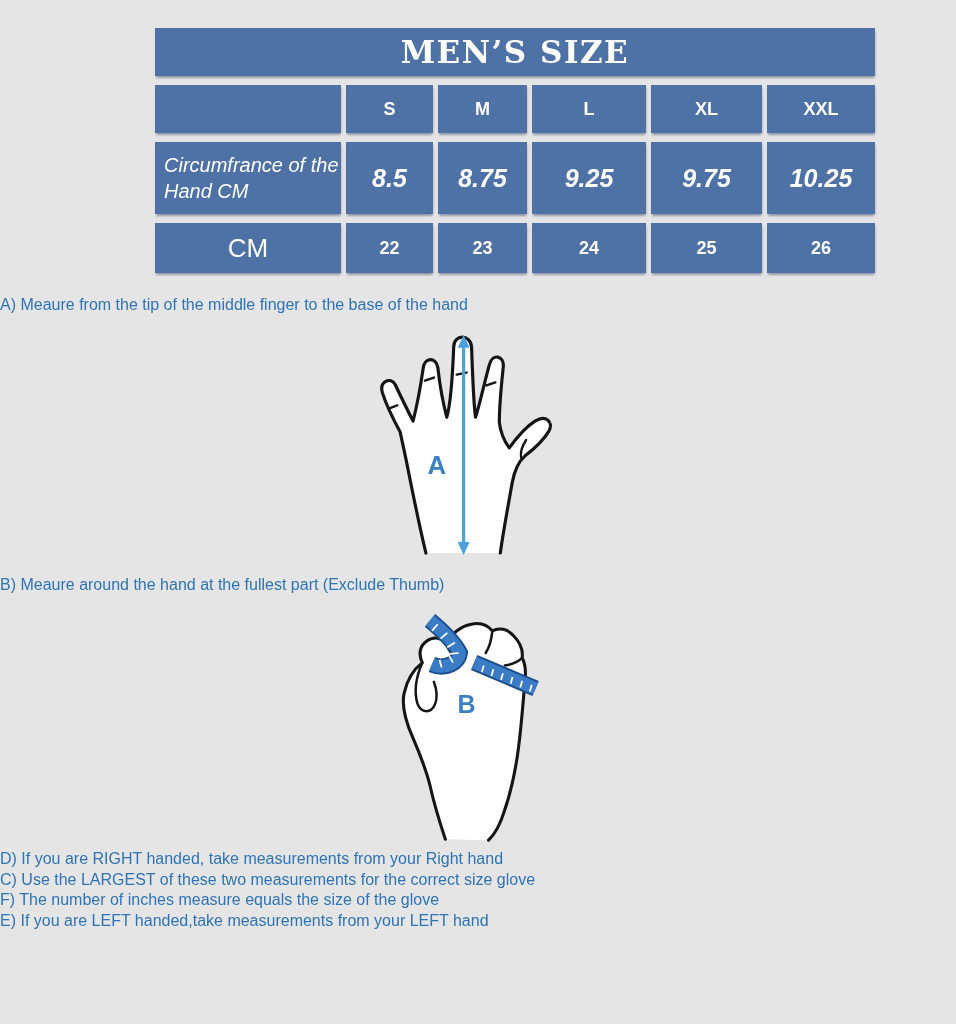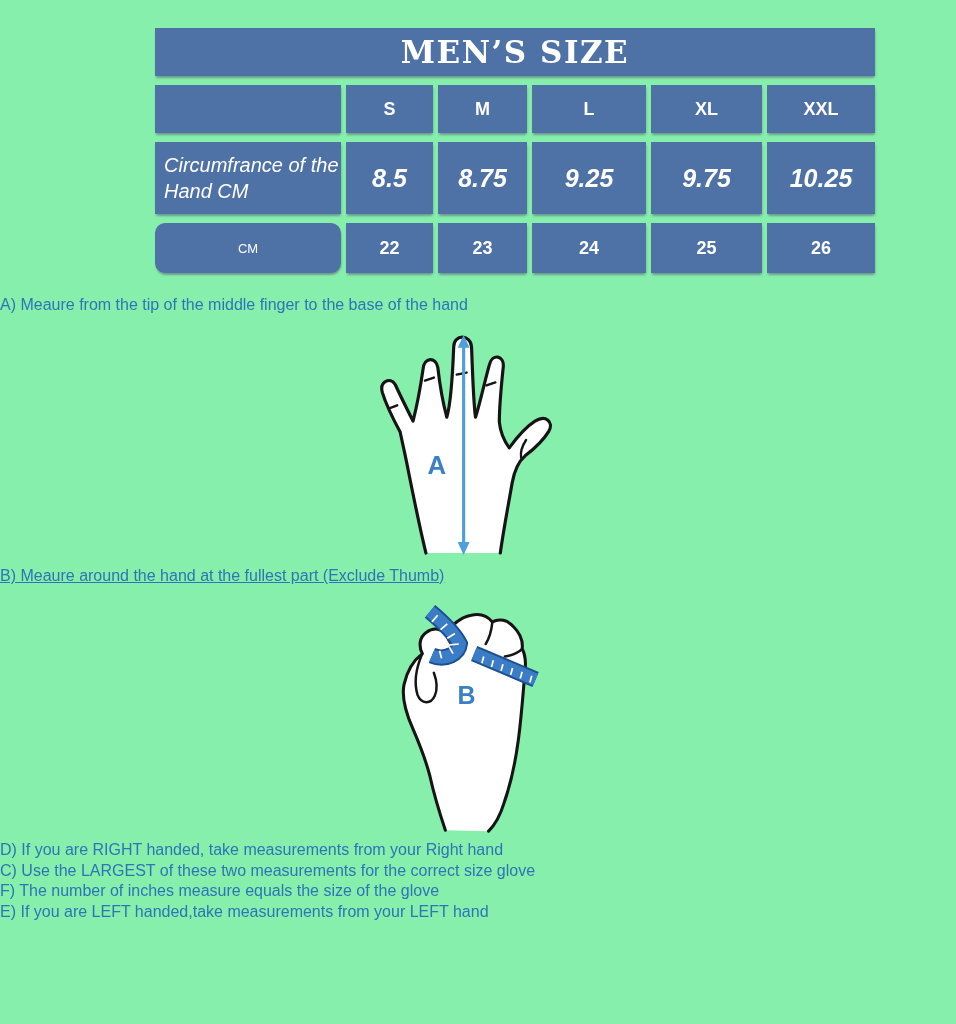--- a/index.html
+++ b/index.html
@@ -1,20 +1,20 @@
 <!DOCTYPE html>
 <html><head>
 <meta charset="utf-8">
 <style>
   html, body { margin: 0; padding: 0; background: #ffffff; }
   .page {
     position: relative;
     width: 956px;
     height: 1024px;
-    background: #86efac;
+    background: #e5e5e5;
     font-family: "Liberation Sans", sans-serif;
     overflow: hidden;
   }
   table.size-table {
     border-collapse: separate;
     border-spacing: 5px 9px;
     table-layout: fixed;
     width: 730px;
     margin: 19px 0 0 150px;
   }
@@ -35,29 +35,29 @@
   tr.head-row td { height: 46px; font-size: 18px; font-weight: bold; }
   tr.row-circ td { height: 70px; font-size: 25px; font-weight: bold; font-style: italic; }
   tr.row-circ td.label-cell {
     font-size: 20px;
     font-weight: normal;
     text-align: left;
     padding-left: 9px;
     line-height: 1.3;
   }
   tr.row-cm td { height: 48px; font-size: 18px; font-weight: bold; }
-  tr.row-cm td.label-cell { font-size: 13px; font-weight: normal; border-radius: 10px; }
+  tr.row-cm td.label-cell { font-size: 26px; font-weight: normal; }
   .caption {
     text-align: left;
     color: #2e74b6;
     font-size: 16px;
     line-height: 21px;
   }
   .caption-a { margin-top: 12px; }
-  .caption-b { margin-top: 9px; text-decoration: underline; }
+  .caption-b { margin-top: 18px; }
   svg.diagram { display: block; margin: 0 auto; }
   svg.hand-svg { margin-top: 8px; }
   svg.fist-svg { margin-top: 10px; }
   .footnotes { margin-top: 4px; }
   .footnotes .caption { line-height: 20.5px; }
   .diagram-letter {
     font-family: "Liberation Sans", sans-serif;
     font-weight: bold;
     font-size: 26px;
     fill: #3b80c4;

